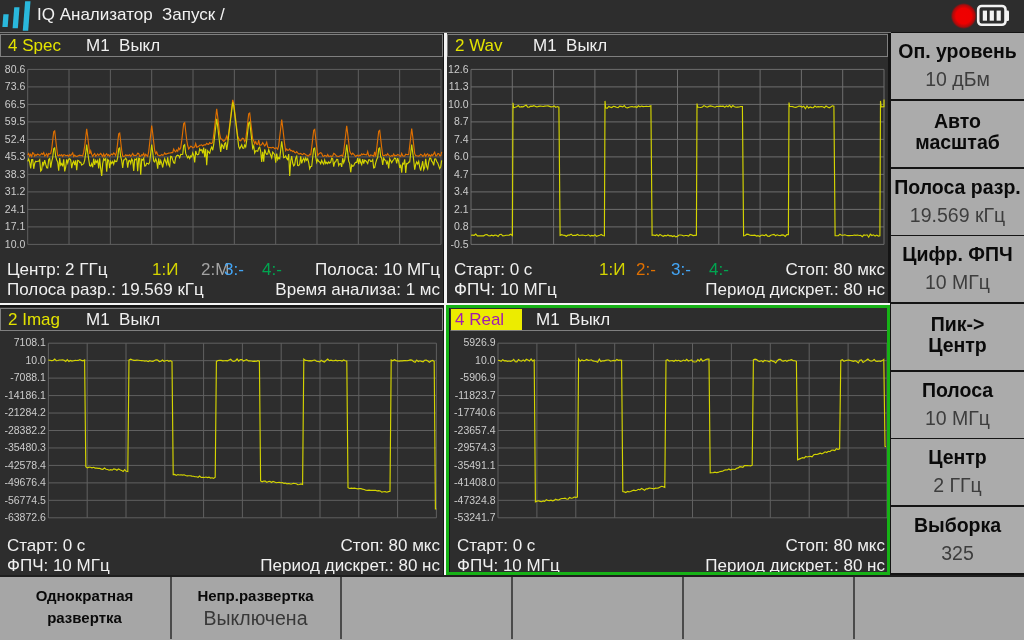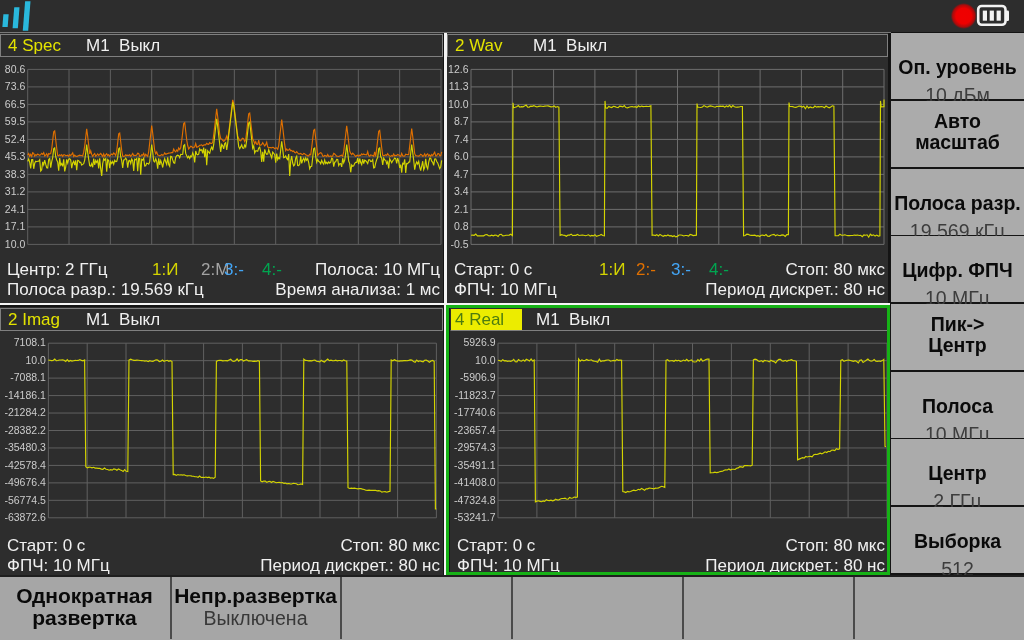--- a/index.html
+++ b/index.html
@@ -19,38 +19,39 @@
 #p2{left:447px;top:33px;width:441px;height:271px}
 #p3{left:0;top:307px;width:443px;height:270px}
 #p4{left:450px;top:307px;width:438px;height:268px}
 #sel{position:absolute;left:446px;top:305px;width:444px;height:269.5px;border:3px solid #16b216;z-index:5}
 #vdiv{position:absolute;left:444px;top:33px;width:3px;height:541.5px;background:#f5f5f5}
 #hdiv{position:absolute;left:0;top:302.5px;width:890px;height:2.5px;background:#f5f5f5}
 #sidebar{position:absolute;left:891px;top:33px;width:133px;height:545px}
 .sbtn{position:absolute;left:0;width:133px;height:65.5px;background:#ababab;color:#0a0a0a;text-align:center}
 .sbtn .t{font-weight:bold;font-size:19.5px;line-height:21px}
 .sbtn .v{font-size:19.5px;color:#3d3d3d;line-height:20px;margin-top:7px}
-.pad1{padding-top:24px}
+.pad1{padding-top:8px}
 .pad2{padding-top:10px}
 #bottom{position:absolute;left:0;top:577px;width:1024px;height:63px;background:#a6a6a6}
 #btline{position:absolute;left:0;top:575px;width:1024px;height:2px;background:#1e1e1e}
 .bbtn{position:absolute;top:0;height:62px;width:169px;text-align:center;color:#0a0a0a}
-.bbtn .t{font-weight:bold;font-size:21px;line-height:22px}
+.bbtn .t{font-weight:bold;font-size:15px;line-height:22px}
 .bbtn .v{font-size:19.5px;color:#383838;line-height:22px}
 .bsep{position:absolute;top:0;width:2px;height:62px;background:#4a4a4a}
 </style></head>
 <body>
 <div id="topbar">
     <svg width="34" height="32" style="position:absolute;left:0;top:0">
 <g transform="skewX(-4.5)" fill="#2ab8dc">
 <rect x="4.5" y="14.3" width="5.3" height="12.7"></rect>
 <rect x="14.8" y="7.3" width="5.3" height="21"></rect>
 <rect x="25.2" y="1.2" width="5.4" height="29.6"></rect>
 </g>
     </svg>
+    <span class="title">IQ Анализатор  Запуск /</span>
     <svg width="80" height="32" style="position:absolute;left:944px;top:0">
 <defs>
         <radialGradient id="rg" cx="50%" cy="50%" r="50%">
 <stop offset="0%" stop-color="#f00000"></stop>
           <stop offset="60%" stop-color="#ee0000"></stop>
 <stop offset="85%" stop-color="#d40000" stop-opacity="0.75"></stop>
           <stop offset="100%" stop-color="#c00000" stop-opacity="0"></stop>
 </radialGradient>
       </defs>
 <circle cx="19.7" cy="16" r="13" fill="url(#rg)"></circle>
@@ -216,21 +217,21 @@
       <span class="l">Старт: 0 с</span>
       <span class="r">Стоп: 80 мкс</span>
     </div>
 <div class="pfoot" style="top:249px;height:21px">
       <span class="l">ФПЧ: 10 МГц</span>
       <span class="r">Период дискрет.: 80 нс</span>
     </div>
 </div>
 <div class="panel" id="p4">
 <div class="phead" style="border-top-color:#2d2d2d;border-left-color:#2d2d2d">
-      <span class="pname" style="background:#ecec00;color:#4d7c0f;left:0;top:0;padding:1px 0 0 4px;width:71px;height:21px">4 Real</span>
+      <span class="pname" style="background:#ecec00;color:#a21caf;left:0;top:0;padding:1px 0 0 4px;width:71px;height:21px">4 Real</span>
       <span class="pm">М1  Выкл</span>
     </div>
 <svg width="438" height="228" style="position:absolute;left:0;top:0">
       <line x1="48.0" y1="36.20" x2="437.0" y2="36.20" stroke="#606060" stroke-width="1"></line>
       <line x1="48.0" y1="53.66" x2="437.0" y2="53.66" stroke="#606060" stroke-width="1"></line>
       <line x1="48.0" y1="71.12" x2="437.0" y2="71.12" stroke="#606060" stroke-width="1"></line>
       <line x1="48.0" y1="88.58" x2="437.0" y2="88.58" stroke="#606060" stroke-width="1"></line>
       <line x1="48.0" y1="106.04" x2="437.0" y2="106.04" stroke="#606060" stroke-width="1"></line>
       <line x1="48.0" y1="123.50" x2="437.0" y2="123.50" stroke="#606060" stroke-width="1"></line>
       <line x1="48.0" y1="140.96" x2="437.0" y2="140.96" stroke="#606060" stroke-width="1"></line>
@@ -296,21 +297,21 @@
 <div class="sbtn" style="top:339px">
       <div class="t pad1">Полоса</div>
       <div class="v">10 МГц</div>
     </div>
 <div class="sbtn" style="top:406px">
       <div class="t pad1">Центр</div>
       <div class="v">2 ГГц</div>
     </div>
 <div class="sbtn" style="top:474px">
       <div class="t pad1">Выборка</div>
-      <div class="v">512</div>
+      <div class="v">325</div>
     </div>
   </div>
 <div id="btline"></div>
 <div id="bottom">
     <div class="bbtn" style="left:0px">
       <div style="padding-top:8px" class="t">Однократная<br>развертка</div>
     </div>
 <div class="bbtn" style="left:171px">
       <div style="padding-top:8px" class="t">Непр.развертка</div>
       <div class="v">Выключена</div>

